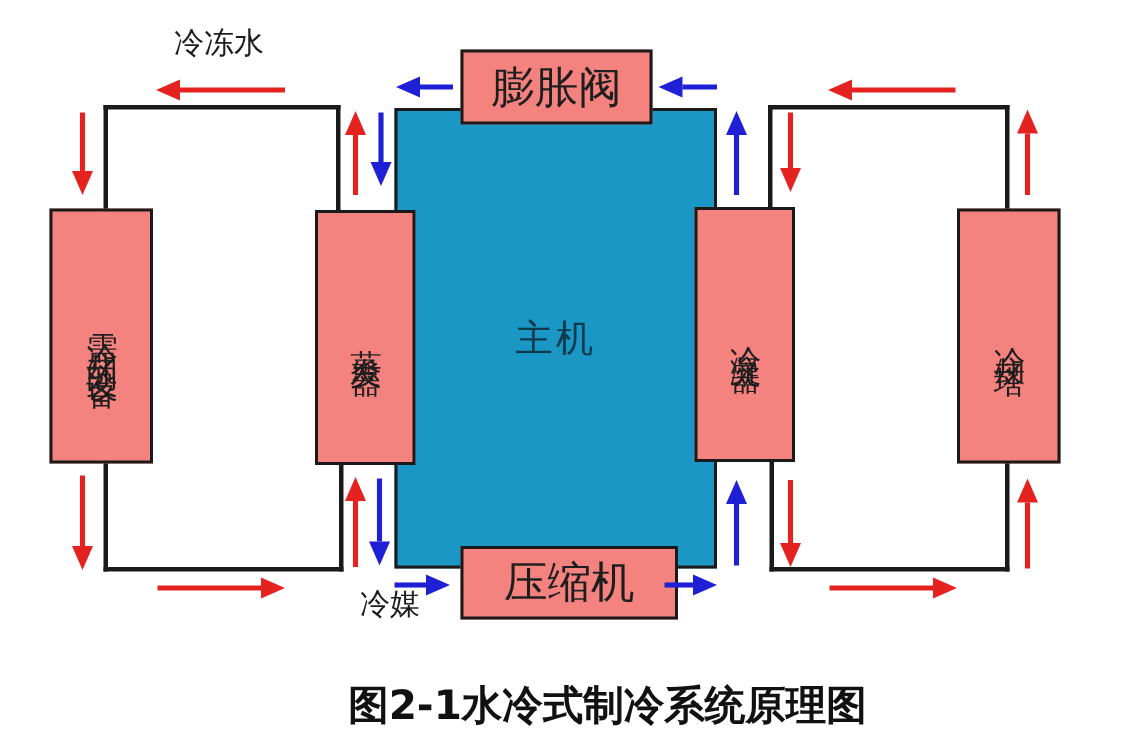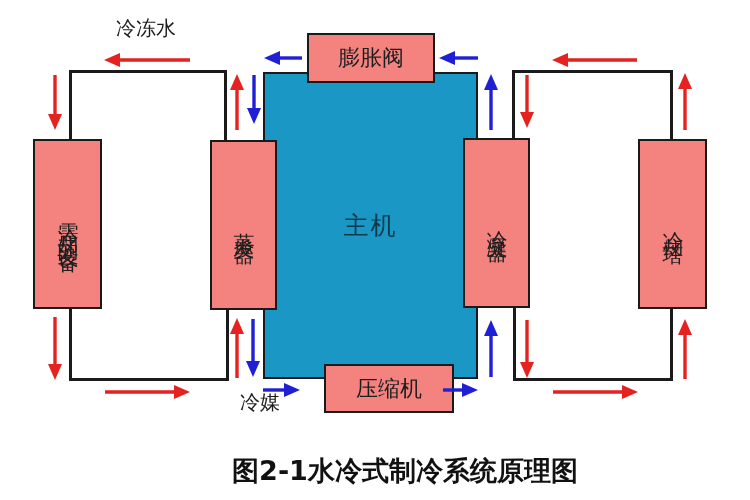--- a/index.html
+++ b/index.html
@@ -7,21 +7,21 @@
     position:relative;width:750px;height:500px;background:#ffffff;
     font-family:"DejaVu Sans","Liberation Sans",sans-serif;overflow:hidden;
   }
   .pipe{position:absolute;background:var(--pipe-line,#1a1a1a);}
   .box{
     position:absolute;box-sizing:border-box;border:2.5px solid var(--pipe-line,#1a1a1a);
     background:var(--component-fill,#f4827f);
     display:flex;align-items:center;justify-content:center;
   }
   .box.blue{background:var(--main-unit-fill,#1a97c5);align-items:center;}
-  .h-label{font-size:22px;color:#1e1e1e;white-space:nowrap;line-height:1;}
+  .h-label{font-size:29px;color:#1e1e1e;white-space:nowrap;line-height:1;}
   .v-label{
     writing-mode:vertical-rl;text-orientation:upright;
     font-size:21px;line-height:1;letter-spacing:6px;color:#1e1e1e;
   }
   .main-label{font-size:25px;color:#0d3a4d;letter-spacing:2px;}
   .flow-label{position:absolute;font-size:20px;color:#1c1c1c;white-space:nowrap;line-height:1;}
   .caption{
     position:absolute;left:60px;top:456px;width:690px;text-align:center;
     font-size:27px;font-weight:bold;color:#111;white-space:nowrap;line-height:1.1;
   }
@@ -59,21 +59,21 @@
   </div>
   <div class="box" style="left:463px;top:138px;width:67px;height:170px;">
     <span class="v-label">冷凝器</span>
   </div>
   <div class="box" style="left:638px;top:139px;width:69px;height:170px;">
     <span class="v-label">冷却塔</span>
   </div>
   <div class="box" style="left:307px;top:33px;width:128px;height:50px;">
     <span class="h-label">膨胀阀</span>
   </div>
-  <div class="box" style="left:324px;top:364px;width:130px;height:49px;align-items:center;">
+  <div class="box" style="left:307px;top:364px;width:145px;height:49px;align-items:center;">
     <span class="h-label">压缩机</span>
   </div>
 
   <div class="flow-label" style="left:116px;top:18px;">冷冻水</div>
   <div class="flow-label" style="left:240px;top:392px;">冷媒</div>
 
   <svg class="overlay" width="750" height="500" viewBox="0 0 750 500">
       <g>
         <line x1="190" y1="60" x2="120" y2="60" stroke="#e42320" stroke-width="3.4"></line>
         <polygon points="104,60 120,53 120,67" fill="#e42320"></polygon>

